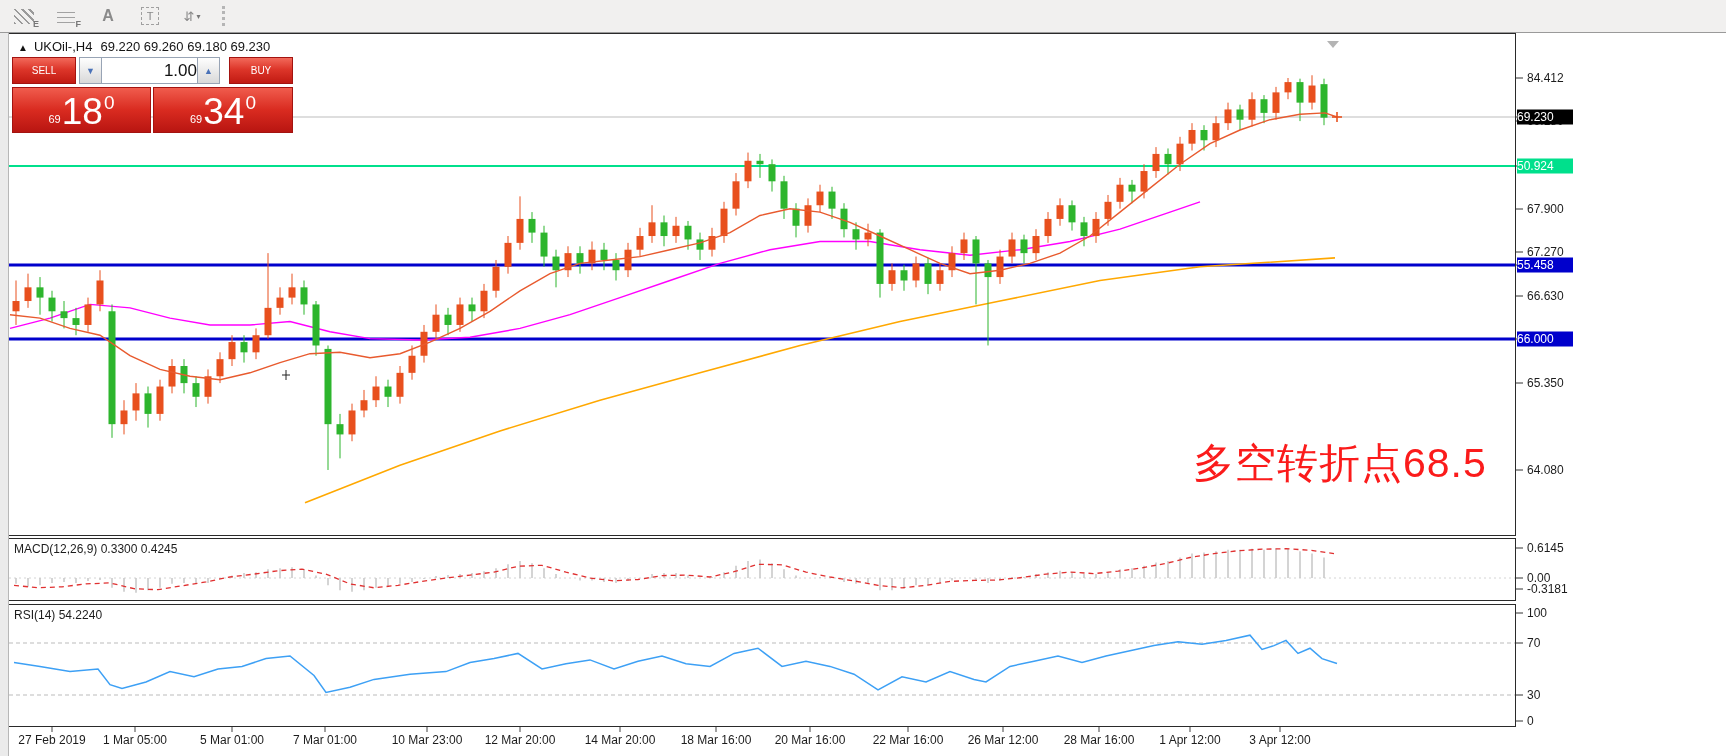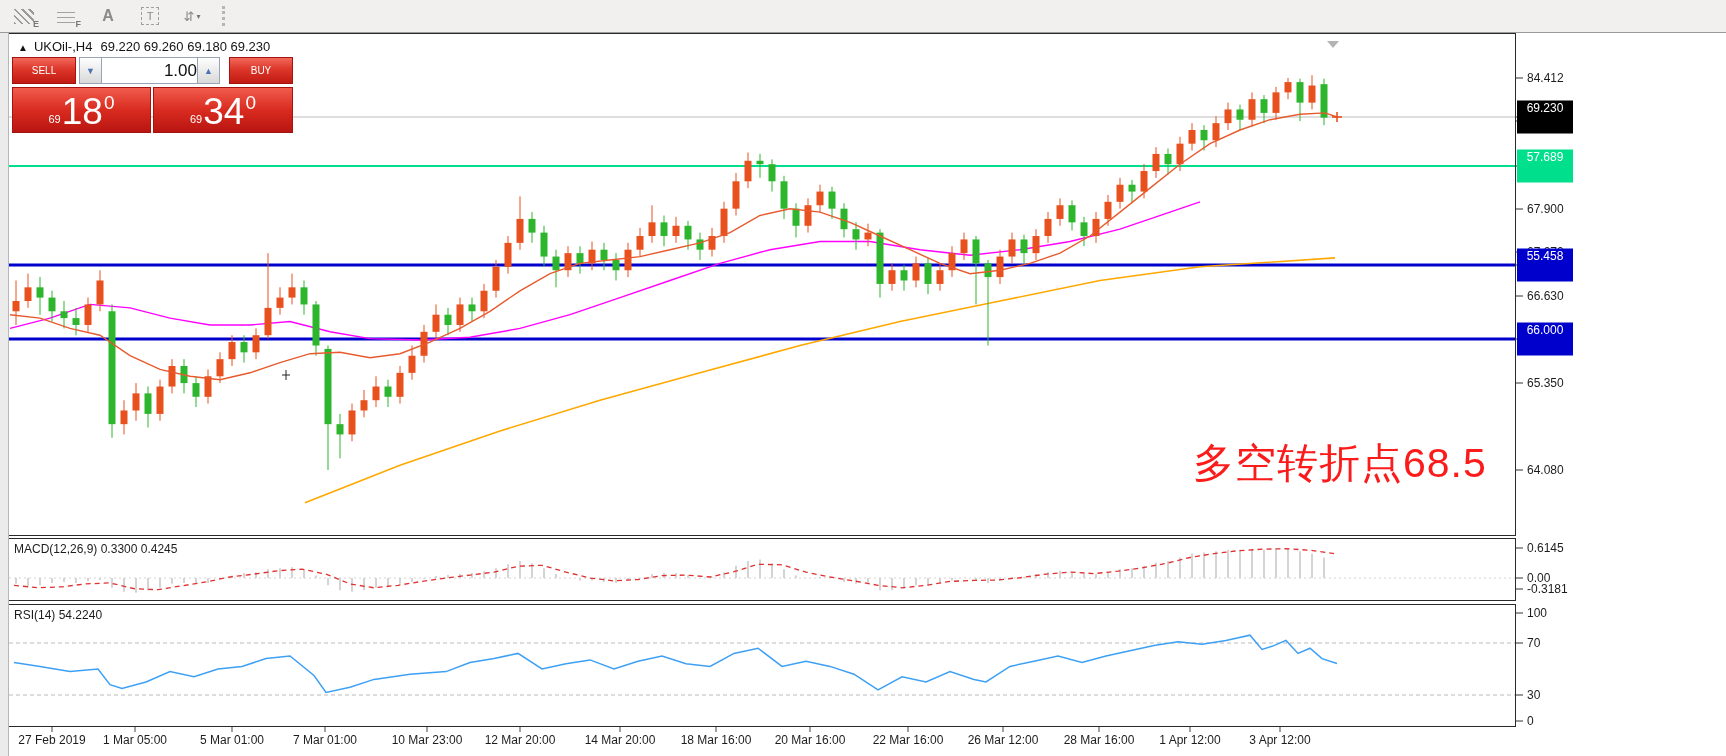--- a/index.html
+++ b/index.html
@@ -58,22 +58,22 @@
   .pricebox{background:linear-gradient(180deg,#f05c4d 0%,#d92b20 50%,#b81511 100%);
             border:1px solid #a31310;color:#fff;display:flex;align-items:flex-end;
             justify-content:center;box-sizing:border-box;padding-bottom:2px}
   .pb-l{width:139px}.pb-r{width:140px;margin-left:2px}
   .pb-small{font-size:11px;margin:0 1px 5px 0}
   .pb-big{font-size:37px;line-height:37px}
   .pb-sup{font-size:19px;margin:0 0 16px 1px}
 
   
   .axlbl{position:absolute;left:1527px;transform:translateY(-50%);font-size:12px;color:#1c1c1c;z-index:7;white-space:nowrap}
-  .badge{position:absolute;left:1517px;width:56px;height:33px;transform:translateY(-50%);
-         color:#fff;font-size:12px;line-height:15px;text-align:center;z-index:8}
+  .badge{position:absolute;left:1517px;width:56px;height:15px;transform:translateY(-50%);
+         color:#fff;font-size:12px;line-height:15px;text-align:left;z-index:8}
   .plabel{position:absolute;font-size:12px;color:#1c1c1c;z-index:12;white-space:nowrap}
   .tlabel{position:absolute;top:733px;transform:translateX(-50%);font-size:12px;color:#1c1c1c;z-index:7;white-space:nowrap}
 
   
   #annot{position:absolute;left:1193px;top:436px;font-size:41px;color:#fb1b1b;z-index:9;
          white-space:nowrap;letter-spacing:1px}
 </style>
 </head>
 <body>
 
@@ -529,21 +529,21 @@
     <div class="axlbl" style="top:383px">65.350</div>
     <div class="axlbl" style="top:470px">64.080</div>
     <div class="axlbl" style="top:548px">0.6145</div>
     <div class="axlbl" style="top:578px">0.00</div>
     <div class="axlbl" style="top:589px">-0.3181</div>
     <div class="axlbl" style="top:613px">100</div>
     <div class="axlbl" style="top:643px">70</div>
     <div class="axlbl" style="top:695px">30</div>
     <div class="axlbl" style="top:721px">0</div>
     <div class="badge" style="top:117px;background:#000000">69.230</div>
-    <div class="badge" style="top:166px;background:#00e08c">57.689</div>
+    <div class="badge" style="top:166px;background:#00e08c">50.924</div>
     <div class="badge" style="top:265px;background:#0000cc">55.458</div>
     <div class="badge" style="top:339px;background:#0000cc">66.000</div>
     <div class="tlabel" style="left:52px">27 Feb 2019</div>
     <div class="tlabel" style="left:135px">1 Mar 05:00</div>
     <div class="tlabel" style="left:232px">5 Mar 01:00</div>
     <div class="tlabel" style="left:325px">7 Mar 01:00</div>
     <div class="tlabel" style="left:427px">10 Mar 23:00</div>
     <div class="tlabel" style="left:520px">12 Mar 20:00</div>
     <div class="tlabel" style="left:620px">14 Mar 20:00</div>
     <div class="tlabel" style="left:716px">18 Mar 16:00</div>

